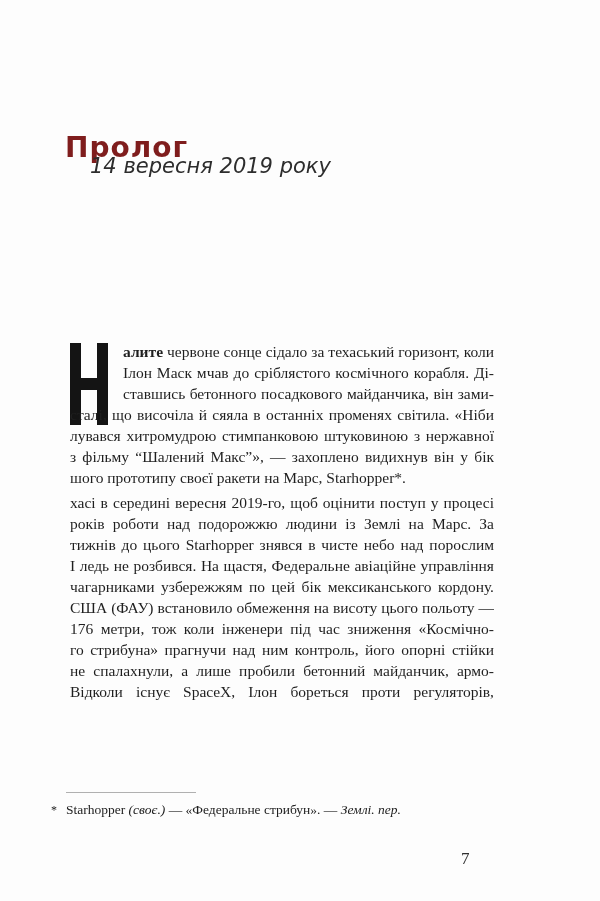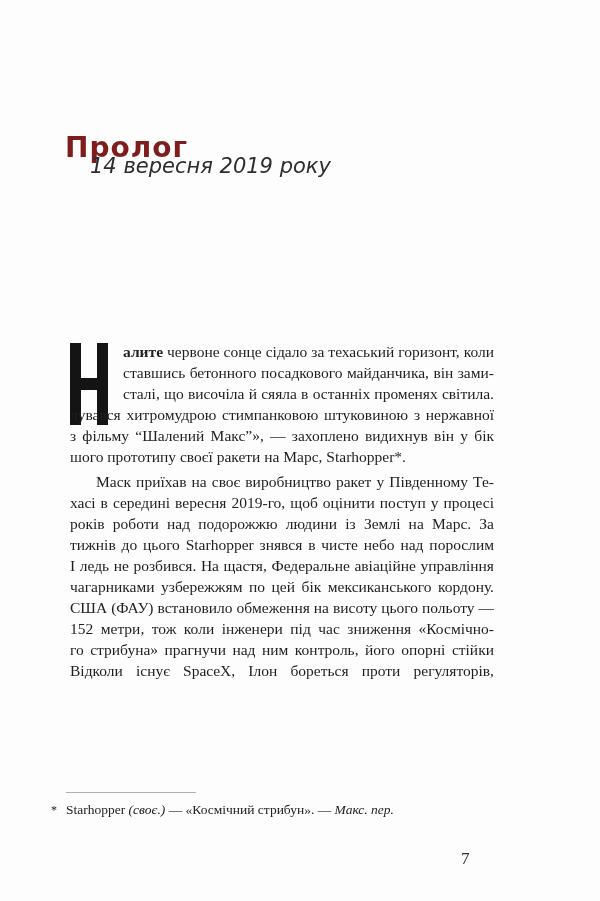--- a/index.html
+++ b/index.html
@@ -118,42 +118,43 @@
 
   <h1 class="chapter-title">Пролог</h1>
   <div class="chapter-subtitle">14 вересня 2019 року</div>
 
   <div class="body-block">
     <div class="para">
       <div class="dropcap" aria-label="Н">
         <div class="dropcap-glyph"></div>
       </div>
     <div class="bline"><span class="seg-bold">алите</span><span> червоне сонце сідало за техаський горизонт, коли</span></div>
+        <div class="bline"><span>Ілон Маск мчав до сріблястого космічного корабля. Ді-</span></div>
         <div class="bline"><span>ставшись бетонного посадкового майданчика, він зами-</span></div>
         <div class="bline"><span>сталі, що височіла й сяяла в останніх променях світила. «Ніби</span></div>
         <div class="bline"><span>лувався хитромудрою стимпанковою штуковиною з нержавної</span></div>
         <div class="bline"><span>з фільму “Шалений Макс”», — захоплено видихнув він у бік пер-</span></div>
         <div class="bline bline-last"><span>шого прототипу своєї ракети на Марс, Starhopper*.</span></div>
       </div>
     <div class="para">
-        <div class="bline bline-indent"><span>Маск приїхав на своє виробництво ракет у Південному Те-</span></div>
         <div class="bline"><span>хасі в середині вересня 2019-го, щоб оцінити поступ у процесі</span></div>
         <div class="bline"><span>років роботи над подорожжю людини із Землі на Марс. За кілька</span></div>
         <div class="bline"><span>тижнів до цього Starhopper знявся в чисте небо над порослим</span></div>
         <div class="bline"><span>І ледь не розбився. На щастя, Федеральне авіаційне управління</span></div>
         <div class="bline"><span>чагарниками узбережжям по цей бік мексиканського кордону.</span></div>
         <div class="bline"><span>США (ФАУ) встановило обмеження на висоту цього польоту —</span></div>
-        <div class="bline"><span>152 метри, тож коли інженери під час зниження «Космічно-</span></div>
+        <div class="bline"><span>176 метри, тож коли інженери під час зниження «Космічно-</span></div>
         <div class="bline"><span>го стрибуна» прагнучи над ним контроль, його опорні стійки</span></div>
+        <div class="bline"><span>не спалахнули, а лише пробили бетонний майданчик, армо-</span></div>
         <div class="bline"><span>Відколи існує SpaceX, Ілон бореться проти регуляторів, прагнучи</span></div>
       </div>
   </div>
 
   <div class="footnote-rule"></div>
 
   <div class="footnote">
     <span class="footnote-marker">*</span>
-    <span class="footnote-text"><span>Starhopper </span><span class="seg-italic">(своє.)</span><span> — «Космічний стрибун». — </span><span class="seg-italic">Макс. пер.</span></span>
+    <span class="footnote-text"><span>Starhopper </span><span class="seg-italic">(своє.)</span><span> — «Федеральне стрибун». — </span><span class="seg-italic">Землі. пер.</span></span>
   </div>
 
   <div class="page-number">7</div>
 
 </div>
 
 </body></html>

